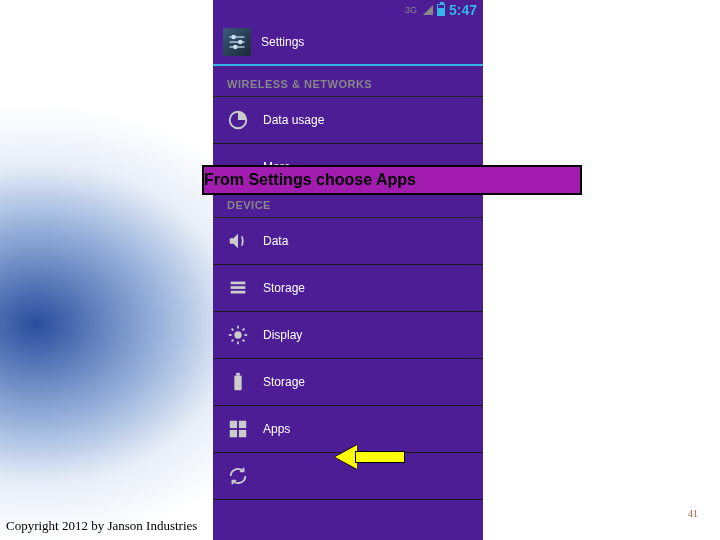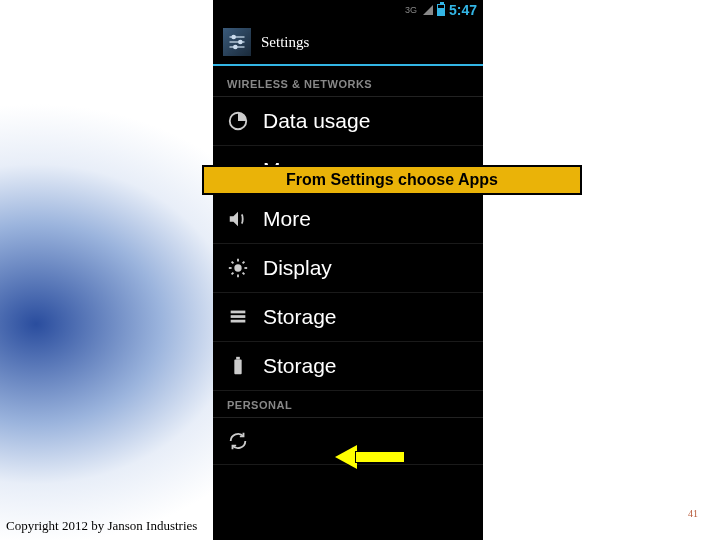--- a/index.html
+++ b/index.html
@@ -16,21 +16,21 @@
       top: 0; left: 0;
       width: 100%; height: 100%;
       background: radial-gradient(ellipse 500px 400px at 5% 60%, #2a4d9e 0%, #9bb4dd 25%, #e8eef8 40%, #ffffff 55%);
     }
     .phone {
       position: absolute;
       left: 213px;
       top: 0;
       width: 270px;
       height: 540px;
-      background: #000000;
+      background: #4c1d95;
     }
     .status-bar {
       display: flex;
       justify-content: flex-end;
       align-items: center;
       height: 20px;
       padding: 0 6px;
       color: #33b5e5;
       font-size: 11px;
       gap: 4px;
@@ -62,21 +62,21 @@
       gap: 10px;
     }
     .settings-icon {
       width: 28px; height: 28px;
       background: linear-gradient(135deg, #3a5a7a, #1a2a3a);
       display: flex;
       align-items: center;
       justify-content: center;
     }
     .settings-icon svg { width: 20px; height: 20px; }
-    .settings-title { color: #fff; font-size: 15px; font-family: Liberation Serif, serif; }
+    .settings-title { color: #fff; font-size: 12px; }
     .header-divider {
       height: 2px;
       background: #33b5e5;
       margin: 0 0 4px 0;
     }
     .section-header {
       color: #888;
       font-size: 11px;
       font-weight: bold;
       letter-spacing: 0.5px;
@@ -90,32 +90,32 @@
       gap: 14px;
       border-bottom: 1px solid #1a1a1a;
     }
     .setting-icon {
       width: 22px; height: 22px;
       display: flex;
       align-items: center;
       justify-content: center;
     }
     .setting-icon svg { width: 22px; height: 22px; }
-    .setting-label { color: #fff; font-size: 21px; }
+    .setting-label { color: #fff; font-size: 12px; }
     .callout-banner {
       position: absolute;
       left: 202px;
       top: 165px;
       width: 380px;
       height: 30px;
-      background: #eab308;
+      background: #a21caf;
       border: 2px solid #000;
       display: flex;
       align-items: center;
-      justify-content: center;
+      justify-content: flex-start;
       font-weight: bold;
       font-size: 16px;
       z-index: 10;
     }
     .arrow {
       position: absolute;
       left: 335px;
       top: 445px;
       width: 70px;
       height: 24px;
@@ -203,29 +203,43 @@
         </svg>
     </span>
     <span class="setting-label">Data usage</span>
   </div>
 
   <div class="setting-item">
     <span class="setting-icon"></span>
     <span class="setting-label">More...</span>
   </div>
 
+  <div class="section-header">DEVICE</div>
 
   <div class="setting-item">
     <span class="setting-icon">
       <svg viewBox="0 0 24 24" fill="#ccc">
           <path d="M3 9v6h4l5 5V4L7 9H3z"></path>
           <path d="M16 7c1.5 1.5 1.5 8.5 0 10" stroke="#ccc" stroke-width="2" fill="none"></path>
         </svg>
     </span>
-    <span class="setting-label">More</span>
+    <span class="setting-label">Data</span>
+  </div>
+
+  <div class="setting-item">
+    <span class="setting-icon">
+      <svg viewBox="0 0 24 24">
+          <g fill="#ccc">
+            <rect x="4" y="5" width="16" height="3"></rect>
+            <rect x="4" y="10" width="16" height="3"></rect>
+            <rect x="4" y="15" width="16" height="3"></rect>
+          </g>
+        </svg>
+    </span>
+    <span class="setting-label">Storage</span>
   </div>
 
   <div class="setting-item">
     <span class="setting-icon">
       <svg viewBox="0 0 24 24" fill="#ccc">
           <circle cx="12" cy="12" r="4"></circle>
           <g stroke="#ccc" stroke-width="2">
             <line x1="12" y1="2" x2="12" y2="5"></line>
             <line x1="12" y1="19" x2="12" y2="22"></line>
             <line x1="2" y1="12" x2="5" y2="12"></line>
@@ -235,43 +249,40 @@
             <line x1="5" y1="19" x2="7" y2="17"></line>
             <line x1="17" y1="7" x2="19" y2="5"></line>
           </g>
         </svg>
     </span>
     <span class="setting-label">Display</span>
   </div>
 
   <div class="setting-item">
     <span class="setting-icon">
-      <svg viewBox="0 0 24 24">
-          <g fill="#ccc">
-            <rect x="4" y="5" width="16" height="3"></rect>
-            <rect x="4" y="10" width="16" height="3"></rect>
-            <rect x="4" y="15" width="16" height="3"></rect>
-          </g>
-        </svg>
-    </span>
-    <span class="setting-label">Storage</span>
-  </div>
-
-  <div class="setting-item">
-    <span class="setting-icon">
       <svg viewBox="0 0 24 24" fill="#ccc">
           <rect x="8" y="5" width="8" height="16" rx="1"></rect>
           <rect x="10" y="2" width="4" height="3"></rect>
         </svg>
     </span>
     <span class="setting-label">Storage</span>
   </div>
 
-
-  <div class="section-header">PERSONAL</div>
+  <div class="setting-item">
+    <span class="setting-icon">
+      <svg viewBox="0 0 24 24" fill="#ccc">
+          <rect x="3" y="3" width="8" height="8"></rect>
+          <rect x="13" y="3" width="8" height="8"></rect>
+          <rect x="3" y="13" width="8" height="8"></rect>
+          <rect x="13" y="13" width="8" height="8"></rect>
+        </svg>
+    </span>
+    <span class="setting-label">Apps</span>
+  </div>
+
 
   <div class="setting-item">
     <span class="setting-icon">
       <svg viewBox="0 0 24 24" fill="none" stroke="#ccc" stroke-width="2">
           <path d="M4 12a8 8 0 0 1 14-5"></path>
           <path d="M20 12a8 8 0 0 1-14 5"></path>
           <polyline points="18 3 18 7 14 7"></polyline>
           <polyline points="6 21 6 17 10 17"></polyline>
         </svg>
     </span>

